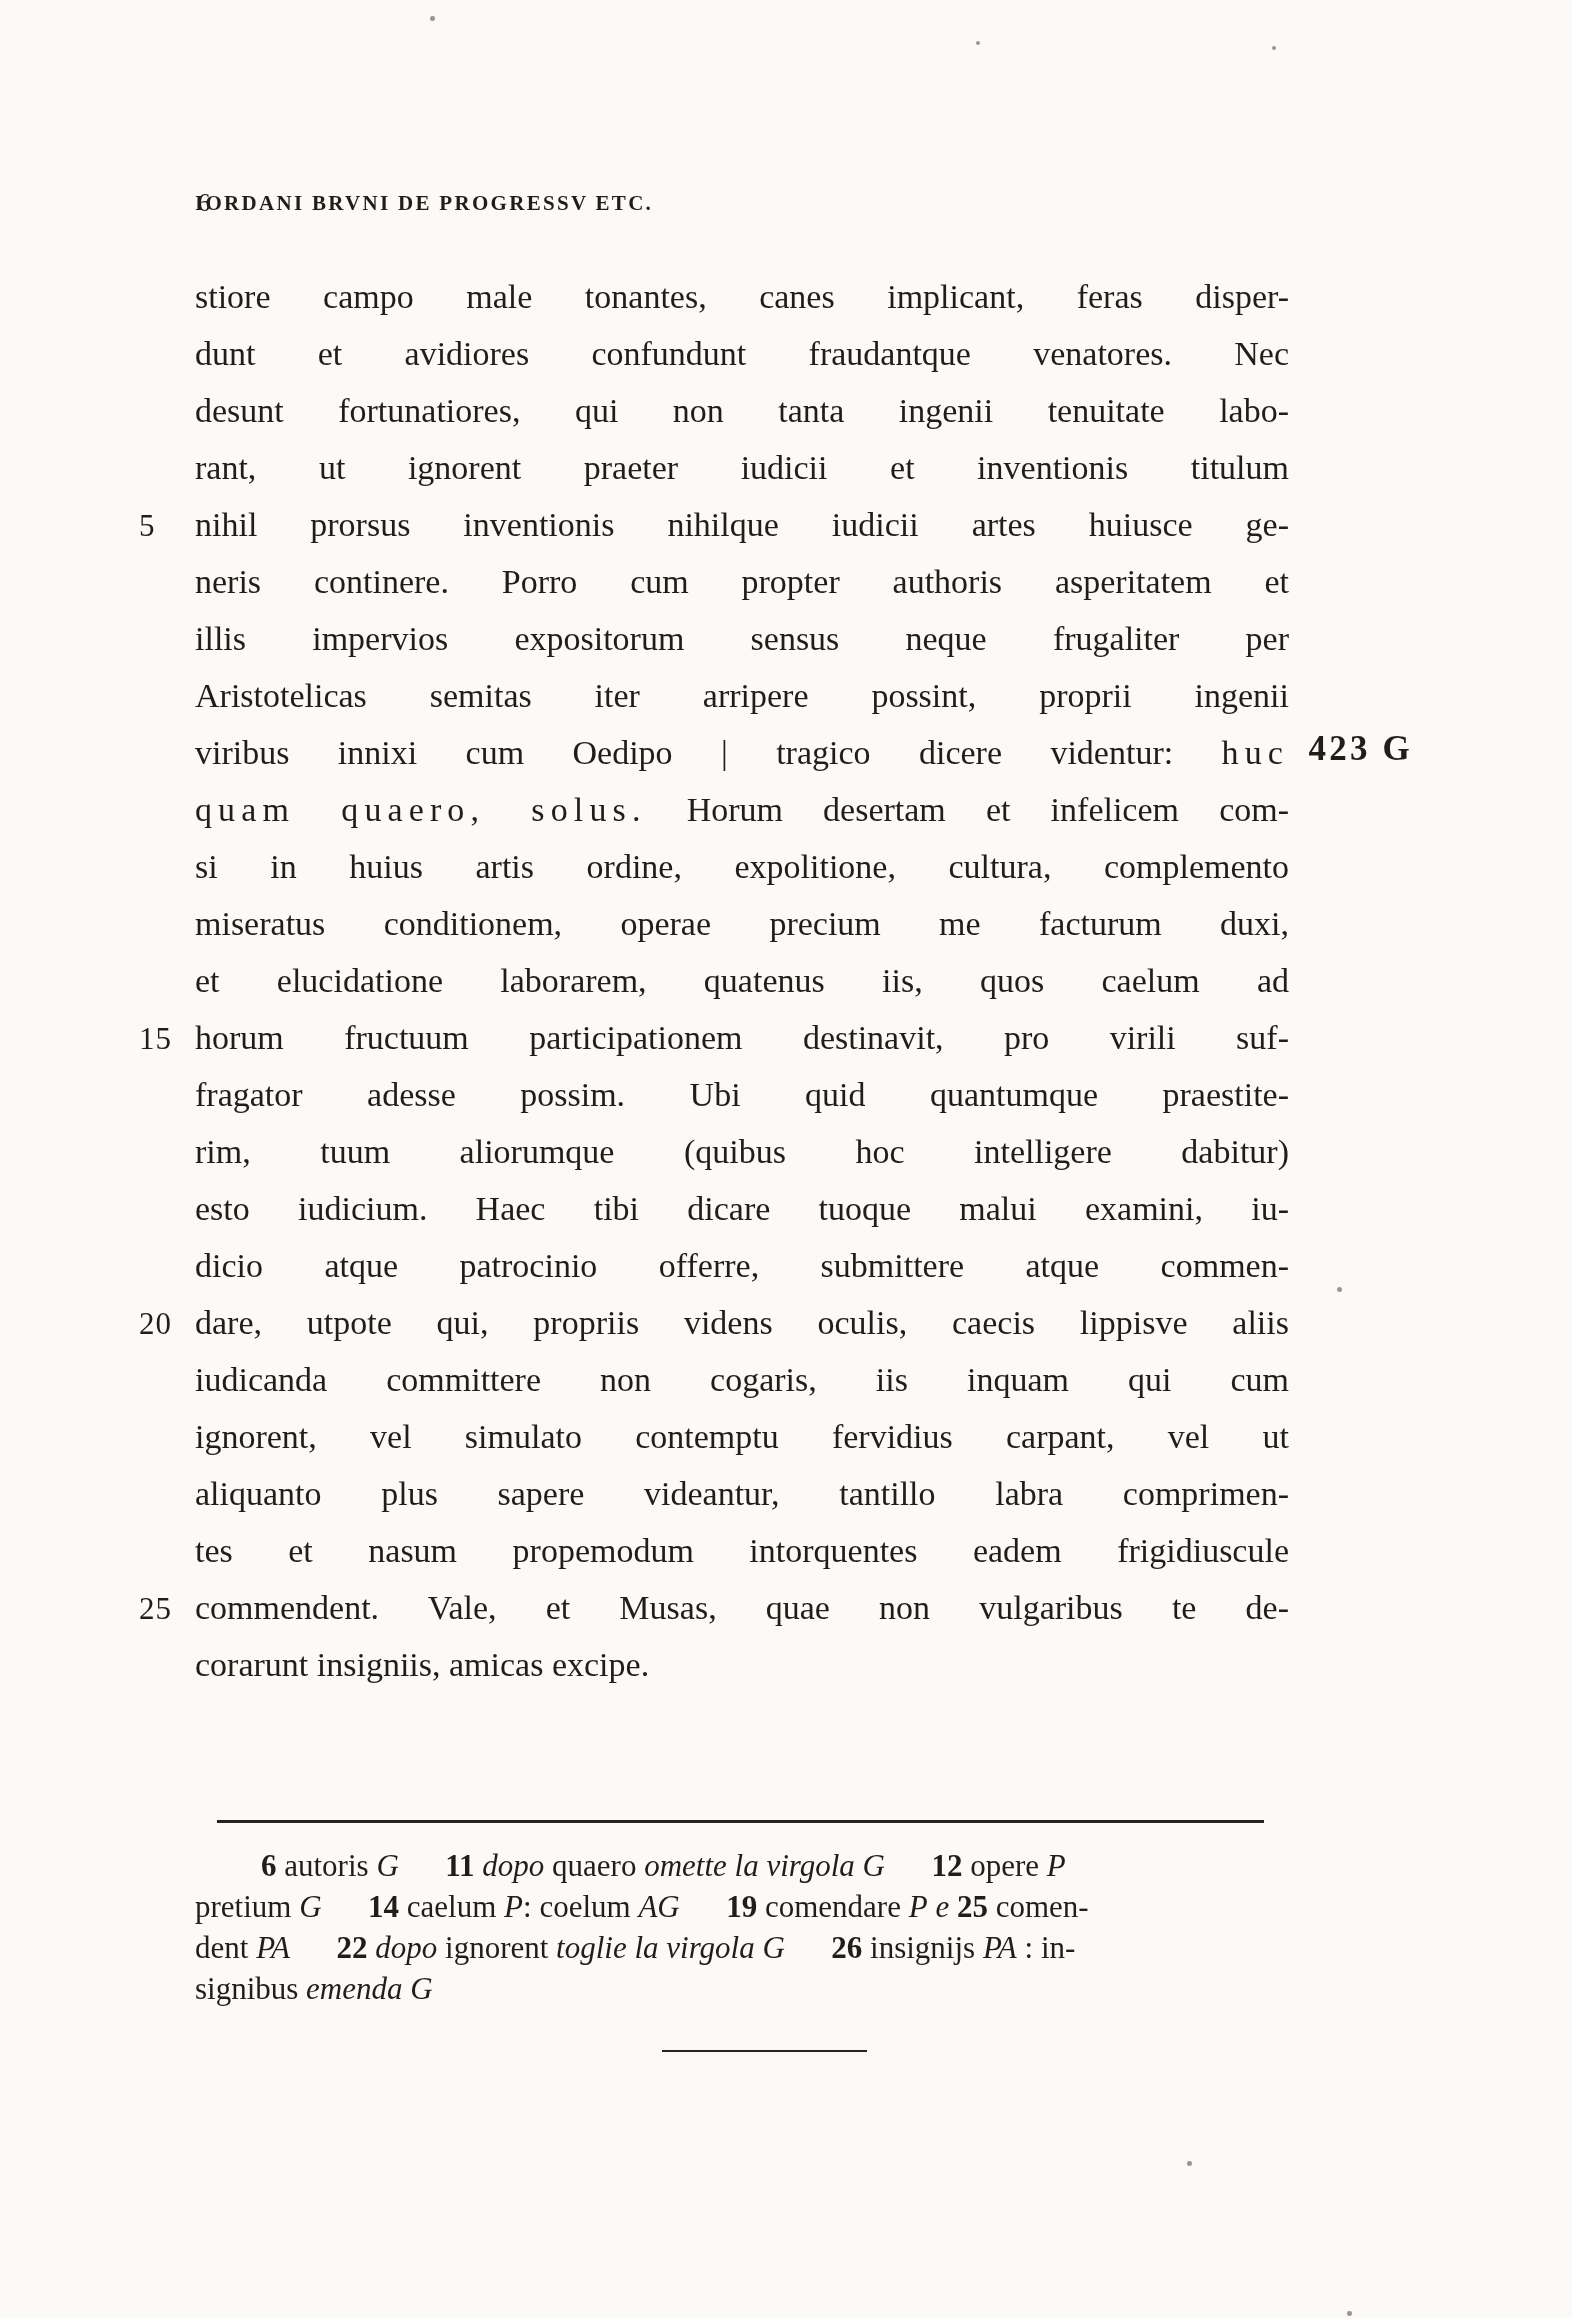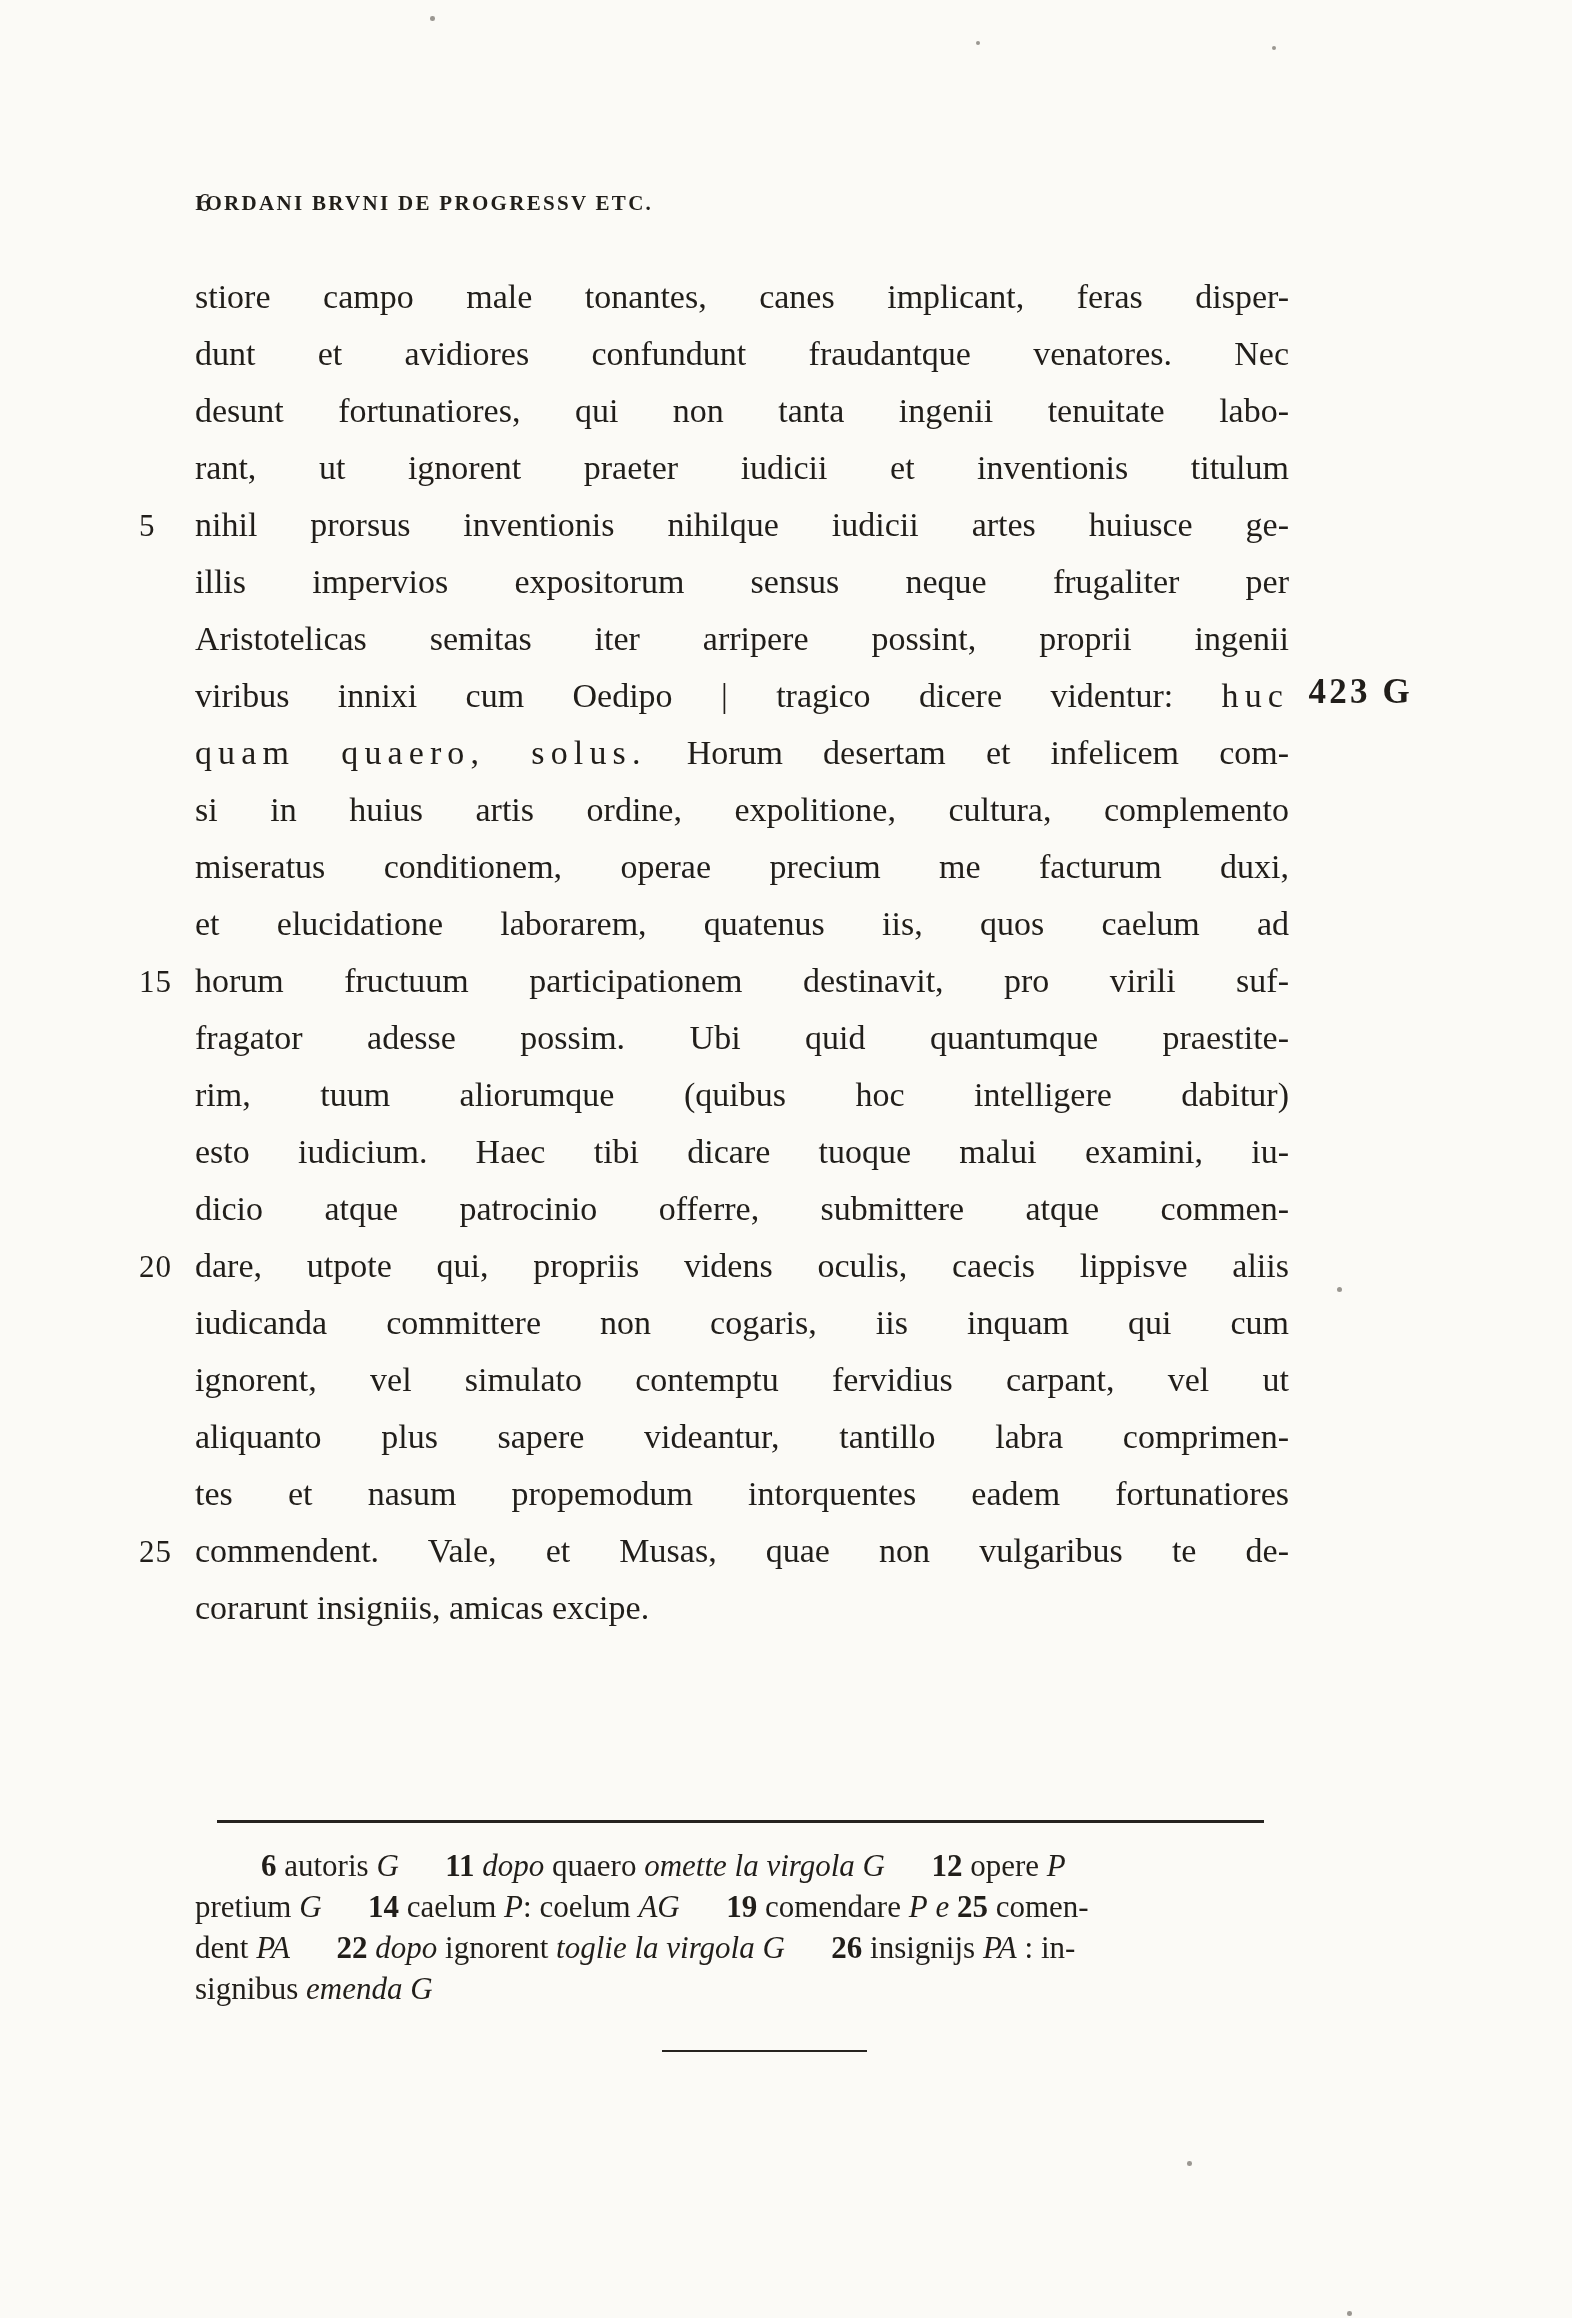--- a/index.html
+++ b/index.html
@@ -35,37 +35,38 @@
     <span class="page-num">6</span>
     <span class="running-title">IORDANI BRVNI DE PROGRESSV ETC.</span>
   </div>
 
   <div class="body-block" id="body-lines">
       <div class="line"><span class="line-num"></span><span class="">stiore campo male tonantes, canes implicant, feras disper-</span></div>
       <div class="line"><span class="line-num"></span><span class="">dunt et avidiores confundunt fraudantque venatores. Nec</span></div>
       <div class="line"><span class="line-num"></span><span class="">desunt fortunatiores, qui non tanta ingenii tenuitate labo-</span></div>
       <div class="line"><span class="line-num"></span><span class="">rant, ut ignorent praeter iudicii et inventionis titulum</span></div>
       <div class="line"><span class="line-num">5</span><span class="">nihil prorsus inventionis nihilque iudicii artes huiusce ge-</span></div>
+      <div class="line"><span class="line-num"></span><span class="">neris continere. Porro cum propter authoris asperitatem et</span></div>
       <div class="line"><span class="line-num"></span><span class="">illis impervios expositorum sensus neque frugaliter per</span></div>
       <div class="line"><span class="line-num"></span><span class="">Aristotelicas semitas iter arripere possint, proprii ingenii</span></div>
       <div class="line"><span class="line-num"></span><span class="">viribus innixi cum Oedipo | tragico dicere videntur: </span><span class="spaced">huc</span><span class="margin-note">423 G</span></div>
       <div class="line"><span class="line-num"></span><span class="spaced">quam quaero, solus.</span><span class=""> Horum desertam et infelicem com-</span></div>
       <div class="line"><span class="line-num"></span><span class="">si in huius artis ordine, expolitione, cultura, complemento</span></div>
       <div class="line"><span class="line-num"></span><span class="">miseratus conditionem, operae precium me facturum duxi,</span></div>
       <div class="line"><span class="line-num"></span><span class="">et elucidatione laborarem, quatenus iis, quos caelum ad</span></div>
       <div class="line"><span class="line-num">15</span><span class="">horum fructuum participationem destinavit, pro virili suf-</span></div>
       <div class="line"><span class="line-num"></span><span class="">fragator adesse possim. Ubi quid quantumque praestite-</span></div>
       <div class="line"><span class="line-num"></span><span class="">rim, tuum aliorumque (quibus hoc intelligere dabitur)</span></div>
       <div class="line"><span class="line-num"></span><span class="">esto iudicium. Haec tibi dicare tuoque malui examini, iu-</span></div>
       <div class="line"><span class="line-num"></span><span class="">dicio atque patrocinio offerre, submittere atque commen-</span></div>
       <div class="line"><span class="line-num">20</span><span class="">dare, utpote qui, propriis videns oculis, caecis lippisve aliis</span></div>
       <div class="line"><span class="line-num"></span><span class="">iudicanda committere non cogaris, iis inquam qui cum</span></div>
       <div class="line"><span class="line-num"></span><span class="">ignorent, vel simulato contemptu fervidius carpant, vel ut</span></div>
       <div class="line"><span class="line-num"></span><span class="">aliquanto plus sapere videantur, tantillo labra comprimen-</span></div>
-      <div class="line"><span class="line-num"></span><span class="">tes et nasum propemodum intorquentes eadem fortunatiores</span></div>
+      <div class="line"><span class="line-num"></span><span class="">tes et nasum propemodum intorquentes eadem frigidiuscule</span></div>
       <div class="line"><span class="line-num">25</span><span class="">commendent. Vale, et Musas, quae non vulgaribus te de-</span></div>
       <div class="line no-just"><span class="line-num"></span><span class="">corarunt insigniis, amicas excipe.</span></div>
     </div>
 
   <div class="apparatus-rule"></div>
 
   <div class="apparatus" id="apparatus-lines">
       <div class="app-line indent"><span class="bd">6 </span><span class="">autoris </span><span class="it">G</span><span class="">      </span><span class="bd">11 </span><span class="it">dopo</span><span class=""> quaero </span><span class="it">omette la virgola</span><span class=""> </span><span class="it">G</span><span class="">      </span><span class="bd">12 </span><span class="">opere </span><span class="it">P</span></div>
       <div class="app-line"><span class="">pretium </span><span class="it">G</span><span class="">      </span><span class="bd">14 </span><span class="">caelum </span><span class="it">P</span><span class="">: coelum </span><span class="it">AG</span><span class="">      </span><span class="bd">19 </span><span class="">comendare </span><span class="it">P</span><span class=""> </span><span class="it">e</span><span class=""> </span><span class="bd">25 </span><span class="">comen-</span></div>
       <div class="app-line"><span class="">dent </span><span class="it">PA</span><span class="">      </span><span class="bd">22 </span><span class="it">dopo</span><span class=""> ignorent </span><span class="it">toglie la virgola</span><span class=""> </span><span class="it">G</span><span class="">      </span><span class="bd">26 </span><span class="">insignijs </span><span class="it">PA</span><span class=""> : in-</span></div>

